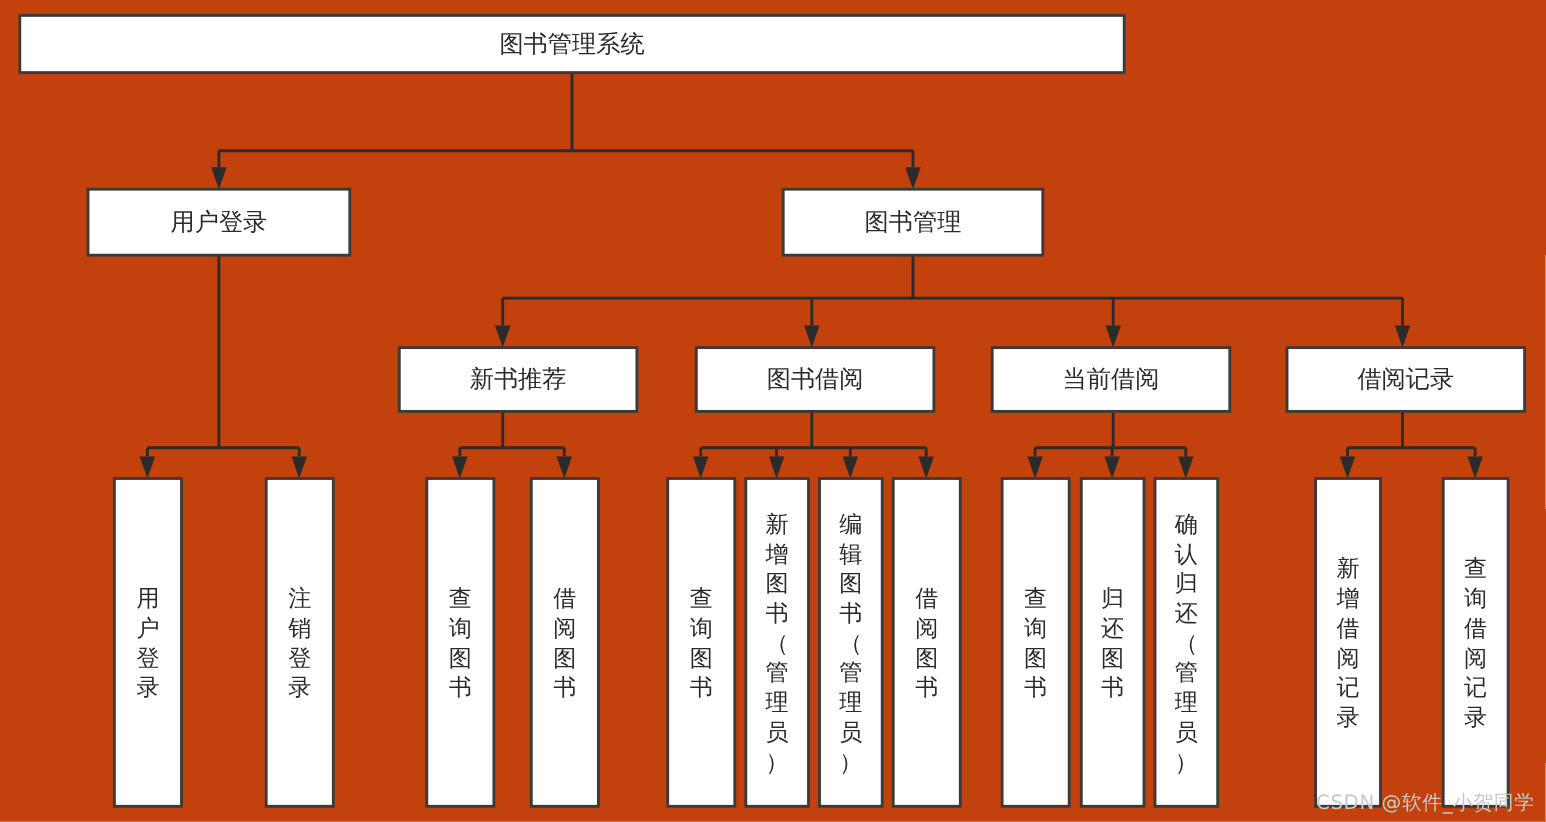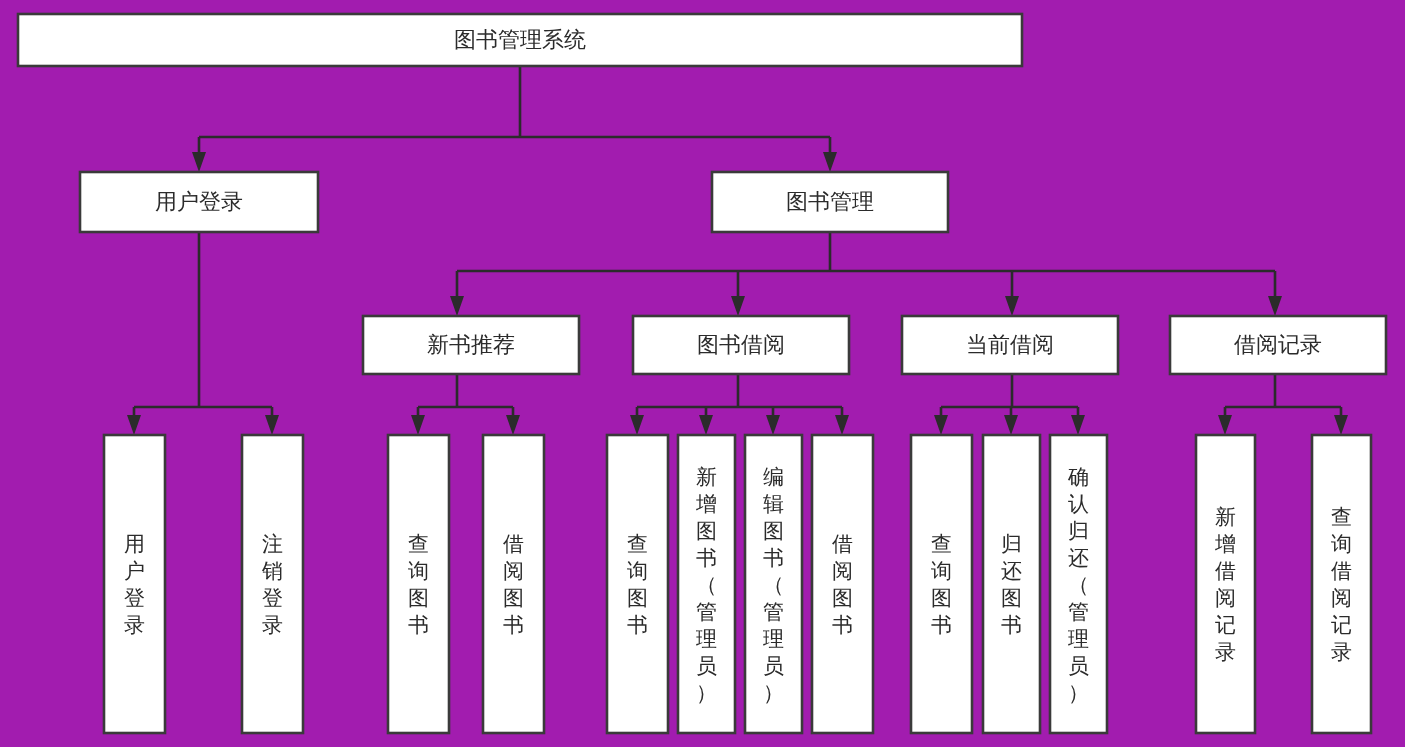--- a/index.html
+++ b/index.html
@@ -11,21 +11,21 @@
   body {
     width: 1405px;
     height: 747px;
     overflow: hidden;
     font-family: "DejaVu Sans", "Liberation Sans", sans-serif;
   }
   #diagram-root {
     position: relative;
     width: 1405px;
     height: 747px;
-    background: #a21caf;
+    background: #c2410c;
   }
   svg#flow-svg {
     position: absolute;
     left: 0;
     top: 0;
     width: 1405px;
     height: 747px;
     display: block;
   }
   .node-box {
@@ -217,13 +217,14 @@
         <g>
           <rect x="1196" y="435" width="59" height="298" class="node-box"></rect>
           <text x="1225.5" y="524.06" class="node-label-v"><tspan x="1225.5" dy="0">新</tspan><tspan x="1225.5" dy="27">增</tspan><tspan x="1225.5" dy="27">借</tspan><tspan x="1225.5" dy="27">阅</tspan><tspan x="1225.5" dy="27">记</tspan><tspan x="1225.5" dy="27">录</tspan></text>
         </g>
         <g>
           <rect x="1312" y="435" width="59" height="298" class="node-box"></rect>
           <text x="1341.5" y="524.06" class="node-label-v"><tspan x="1341.5" dy="0">查</tspan><tspan x="1341.5" dy="27">询</tspan><tspan x="1341.5" dy="27">借</tspan><tspan x="1341.5" dy="27">阅</tspan><tspan x="1341.5" dy="27">记</tspan><tspan x="1341.5" dy="27">录</tspan></text>
         </g>
       </g>
   </svg>
+  <div class="watermark">CSDN @软件_小贺同学</div>
 </div>
 
 </body></html>

